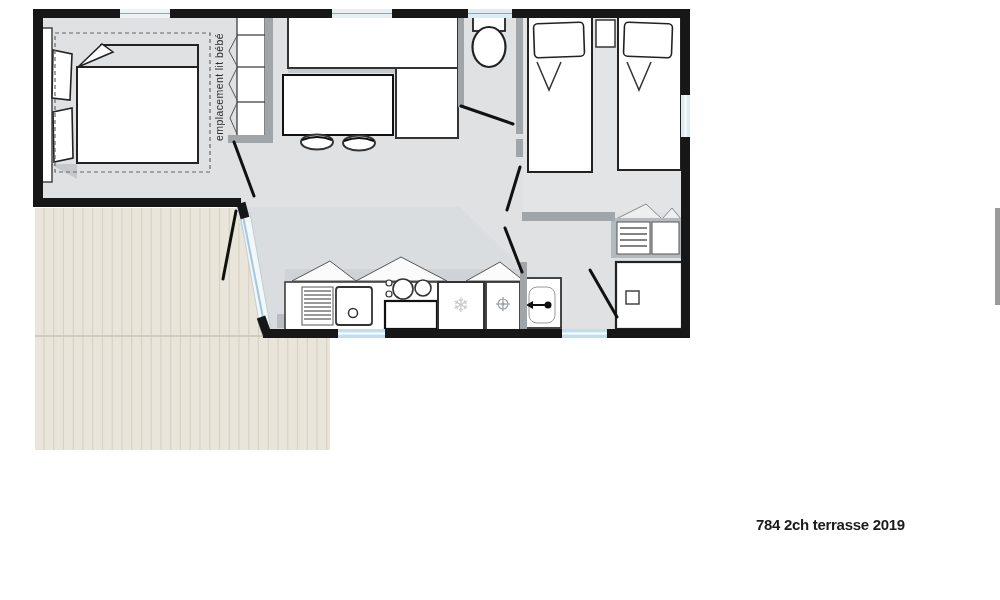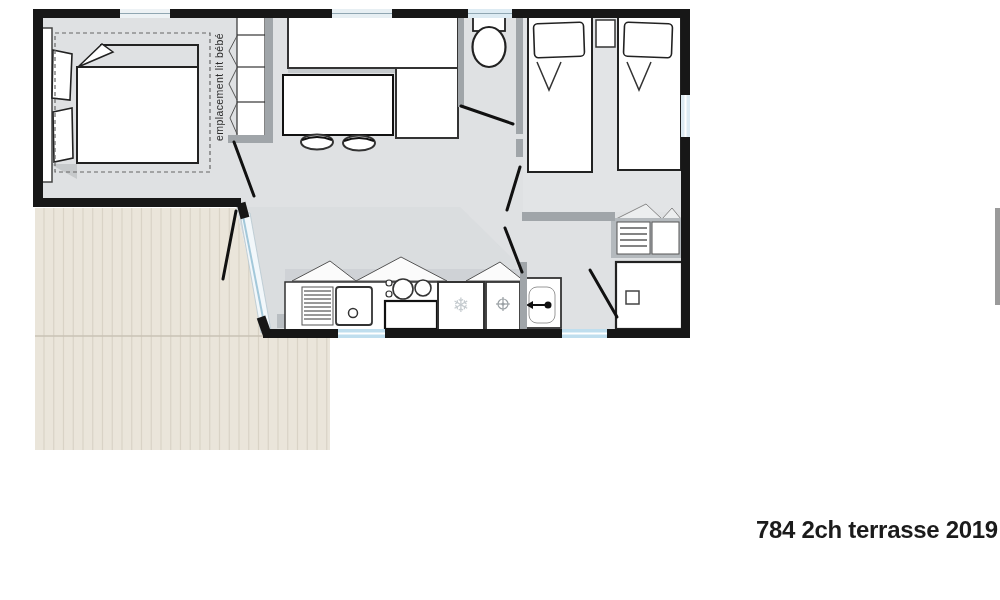--- a/index.html
+++ b/index.html
@@ -4,21 +4,21 @@
 <style>
   html,body{margin:0;padding:0;background:#ffffff;}
   .stage{position:relative;width:1000px;height:600px;background:#ffffff;overflow:hidden;
          font-family:"Liberation Sans", sans-serif;}
   svg{position:absolute;left:0;top:0;}
   .baby-label{position:absolute;left:144px;top:80px;width:150px;height:14px;
               display:flex;align-items:center;justify-content:center;
               transform:rotate(-90deg);
               font-size:10.5px;letter-spacing:.4px;color:#2a2a2a;white-space:nowrap;}
   .plan-title{position:absolute;left:756px;top:516px;width:230px;
-              font-size:24px;font-weight:600;letter-spacing:-0.3px;color:#1b1b1b;
+              font-size:15px;font-weight:600;letter-spacing:-0.3px;color:#1b1b1b;
               white-space:nowrap;}
   .edge-bar{position:absolute;left:995px;top:208px;width:5px;height:97px;background:#9a9a9a;}
 </style>
 </head>
 <body>
 
 <div class="stage">
 <svg width="1000" height="600" viewBox="0 0 1000 600">
 
   <defs>

